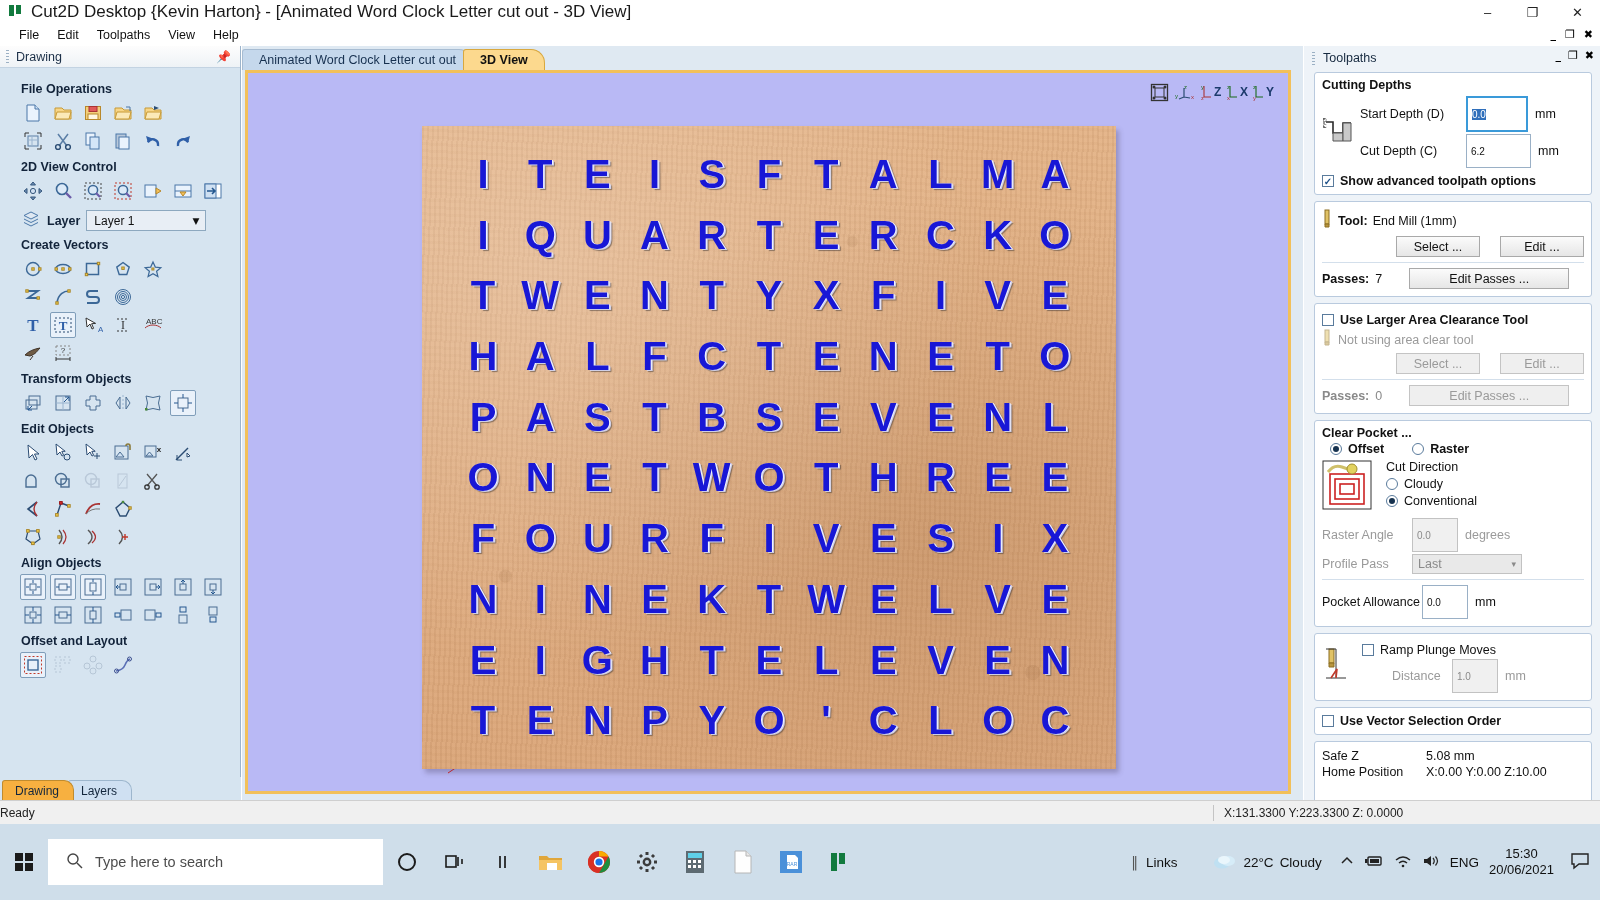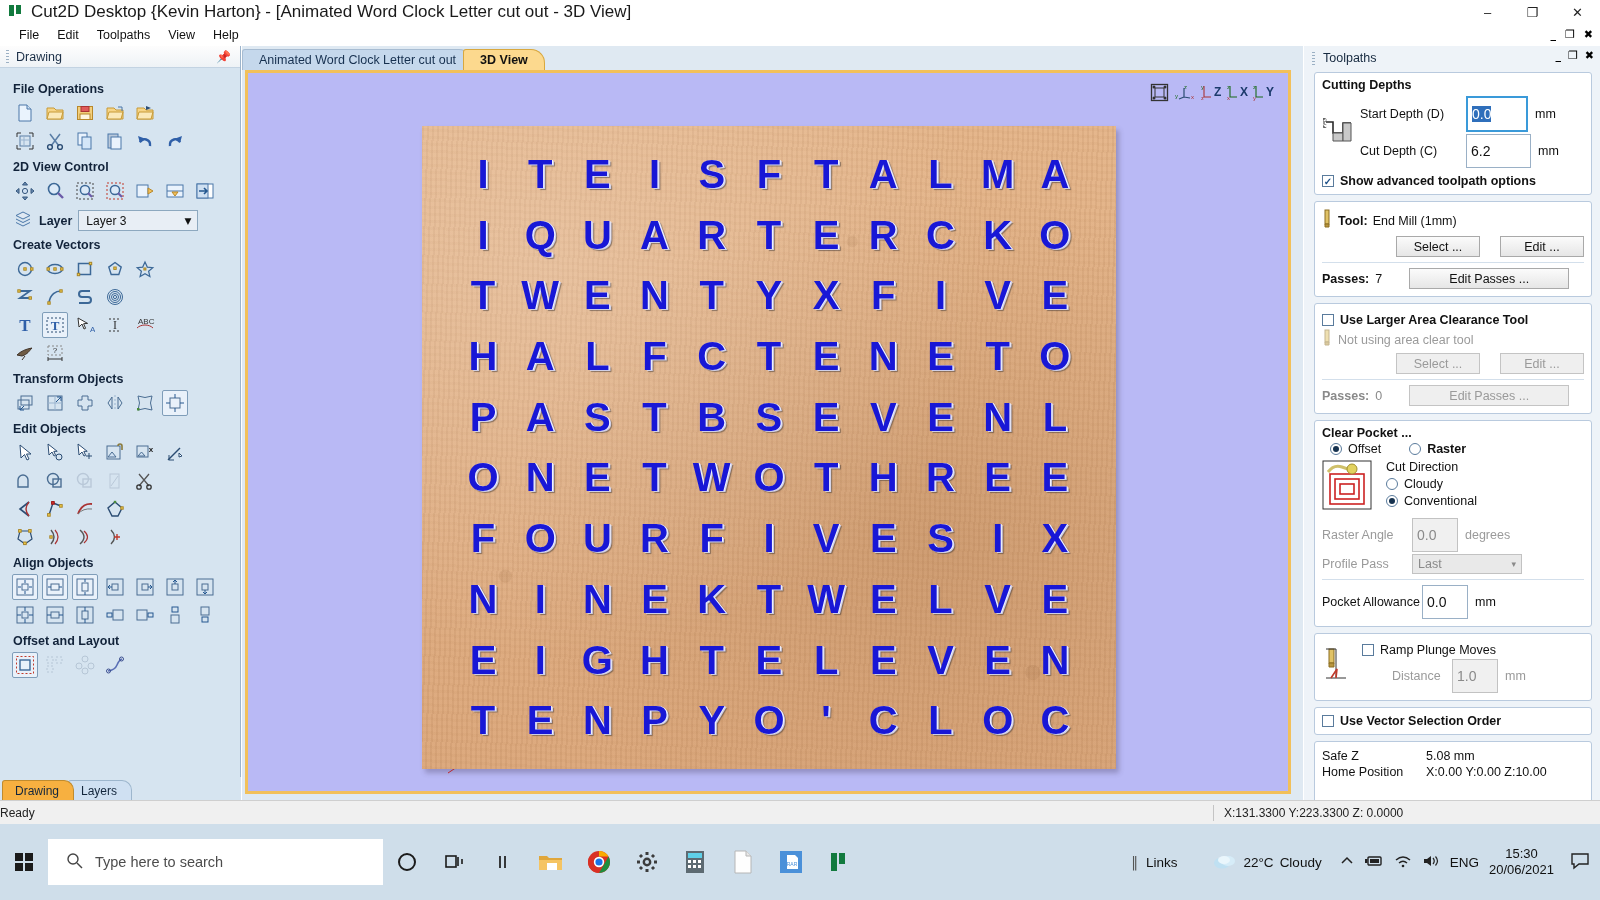--- a/index.html
+++ b/index.html
@@ -57,21 +57,21 @@
     border-bottom: 1px solid #c3d3e2;
     display: flex; align-items: center; padding-left: 6px;
     position: relative;
   }
   .grip { width: 3px; height: 13px;
     background: repeating-linear-gradient(to bottom,#9bb0c4 0 1px,transparent 1px 3px);
     margin-right: 7px; }
   .panel-head-title { font-size: 12.5px; color: #1b2f47; }
   .pin { position: absolute; right: 9px; top: 4px; font-size: 12px; color: #333;
     font-family: "DejaVu Sans", sans-serif; }
-  .panel-body { padding: 8px 0 0 12px; height: 709px; overflow: hidden;
+  .panel-body { padding: 8px 0 0 20px; height: 709px; overflow: hidden;
     background: #d6e4f0; }
   .sect-title { font-size: 12.5px; font-weight: bold; color: #12233a;
     margin: 6px 0 4px 1px; }
   .iconrow { display: flex; gap: 4px; margin-bottom: 2px; }
   .tbtn {
     width: 26px; height: 26px; display: flex; align-items: center;
     justify-content: center; border: 1px solid transparent; border-radius: 2px;
     cursor: default;
   }
   .tbtn.sel { background: #e9f1fa; border: 1px solid #7f9db9; }
@@ -172,21 +172,21 @@
   .grp { border: 1px solid #b9cade; background: #ffffff; border-radius: 3px;
     margin-bottom: 6px; padding: 5px 7px; position: relative; }
   .hdr-toolpath { display: flex; align-items: center; gap: 12px; height: 34px;
     background: #f4f8fc; }
   .hdr-toolpath .tp-name { font-size: 14px; font-weight: bold; color: #111; }
   .grp-title { font-size: 12.5px; font-weight: bold; color: #111; margin-bottom: 2px; }
   .fieldrow { display: flex; align-items: center; margin: 2px 0; font-size: 12.5px;
     color: #111; }
   .fieldrow .lbl { color: #111; }
   .txtin {
-    height: 19px; border: 1px solid #9ab0c6; background: #fff; font-size: 14px;
+    height: 19px; border: 1px solid #9ab0c6; background: #fff; font-size: 10px;
     color: #111; padding: 16px 4px; display: flex; align-items: center;
     font-family: "Liberation Sans", sans-serif;
   }
   .txtin.focus { border: 2px solid #3a9ad9; }
   .txtin.focus .selv { background: #2f6fbb; color: #fff; }
   .txtin.dis { background: #f0f0f0; color: #8a8a8a; border-color: #c2c2c2; }
   .unit { margin-left: 7px; color: #111; font-size: 12.5px; }
   .cbx { width: 12px; height: 12px; border: 1px solid #5a7b9c; background: #fff;
     display: inline-flex; align-items: center; justify-content: center;
     font-size: 10px; color: #1a4e86; flex: none; }
@@ -416,21 +416,21 @@
       </div>
 
       <div class="layerrow">
         <span><svg width="20" height="20">
               <path d="M10 3l7 3.5-7 3.5-7-3.5z" fill="#dfe8f2" stroke="#4a77a8"></path>
               <path d="M3 10l7 3.5 7-3.5" fill="none" stroke="#4a77a8"></path>
               <path d="M3 13.5l7 3.5 7-3.5" fill="none" stroke="#4a77a8"></path>
             </svg></span>
         <span class="layer-label">Layer</span>
         <div class="layer-select">
-          <span>Layer 3</span>
+          <span>Layer 1</span>
           <span class="car">▼</span>
         </div>
       </div>
 
       <div class="sect-title">Create Vectors</div>
       <div class="iconrow">
         <div class="tbtn">
             <svg width="20" height="20">
               <circle cx="10" cy="10" r="6.5" fill="none" stroke="#3c6897" stroke-width="1.4"></circle>
               <rect x="8.8" y="8.8" width="2.4" height="2.4" fill="#f5d24a" stroke="#a8852a"></rect>
@@ -1161,21 +1161,21 @@
         <div class="fieldrow">
           <span style="font-weight:bold;margin-right:6px;color:#8a8a8a">Passes:</span>
           <span style="width:34px;color:#8a8a8a">0</span>
           <div class="btn dis" style="width:160px">Edit Passes ...</div>
         </div>
       </div>
 
       <div class="grp">
         <div class="grp-title">Clear Pocket ...</div>
         <div style="display:flex;gap:28px;margin:2px 0 4px 8px;">
-          <div class="rdorow" style="font-weight:normal">
+          <div class="rdorow" style="font-weight:bold">
             <span class="rdo on">
                 <i></i>
               </span>
             <span>Offset</span>
           </div>
           <div class="rdorow" style="font-weight:bold">
             <span class="rdo"></span>
             <span>Raster</span>
           </div>
         </div>

